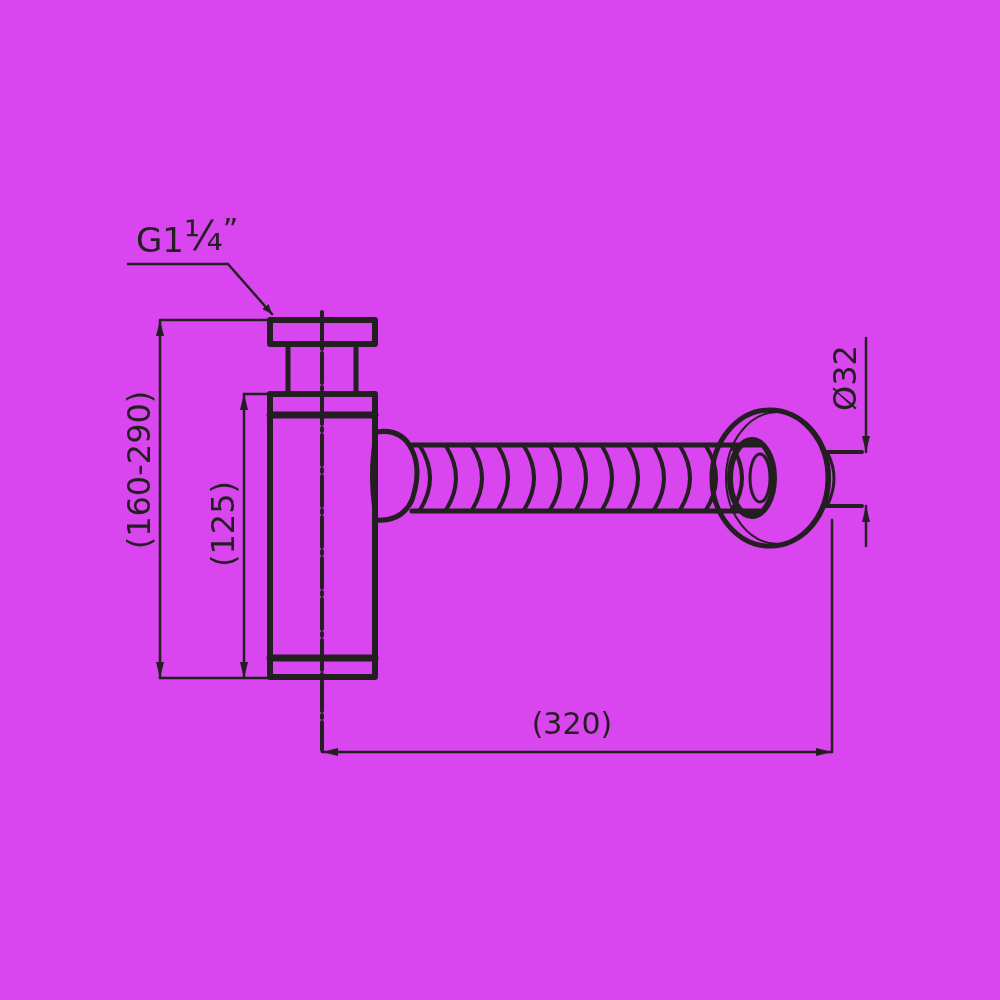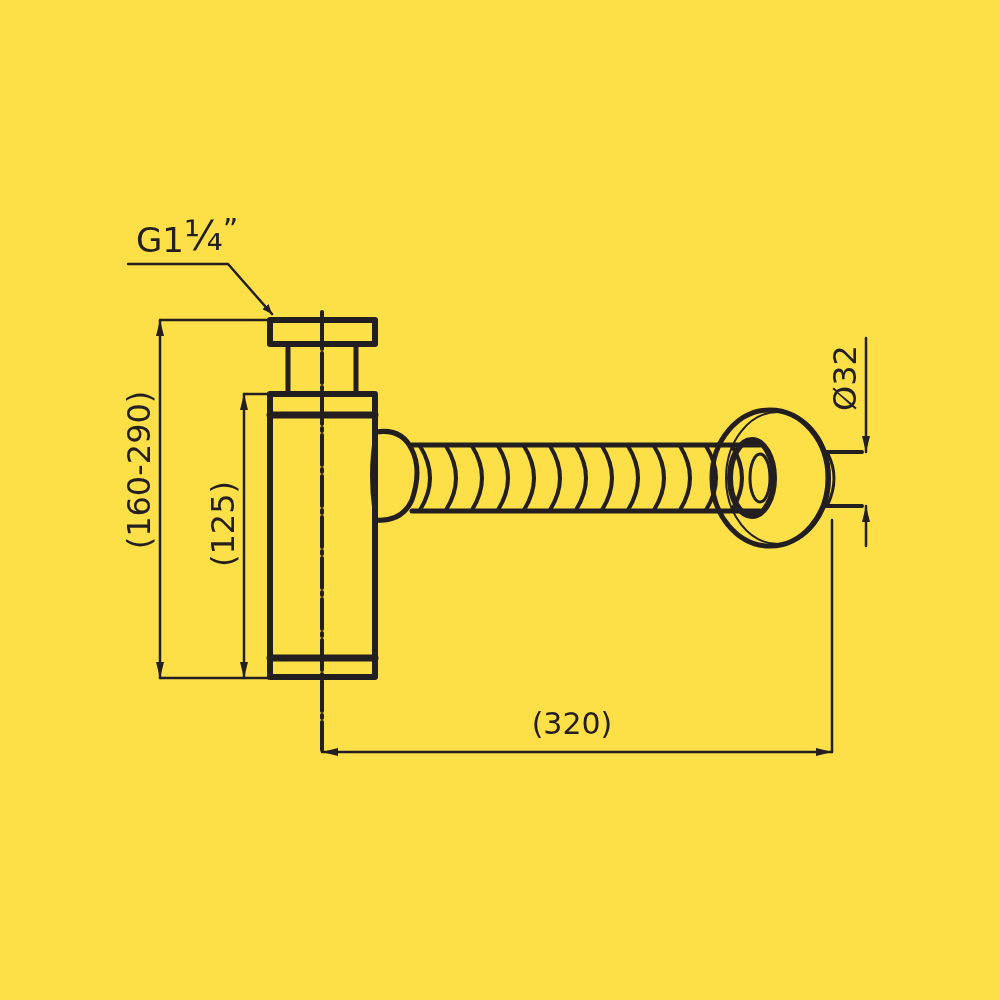--- a/index.html
+++ b/index.html
@@ -1,16 +1,16 @@
 <!DOCTYPE html>
 <html><head>
 <meta charset="utf-8">
 <style>
   html, body { margin:0; padding:0; background:#ffffff; }
-  #stage { position:relative; width:1000px; height:1000px; background:#fde047; overflow:hidden; }
+  #stage { position:relative; width:1000px; height:1000px; background:#d946ef; overflow:hidden; }
   svg { position:absolute; left:0; top:0; }
   .lbl { font-family:"DejaVu Sans", sans-serif; fill:#231f20; }
   .stroke { stroke:#231f20; fill:none; stroke-linecap:round; stroke-linejoin:round; }
 </style>
 </head>
 <body>
 
 <div id="stage">
 <svg width="1000" height="1000" viewBox="0 0 1000 1000">
   <defs>

